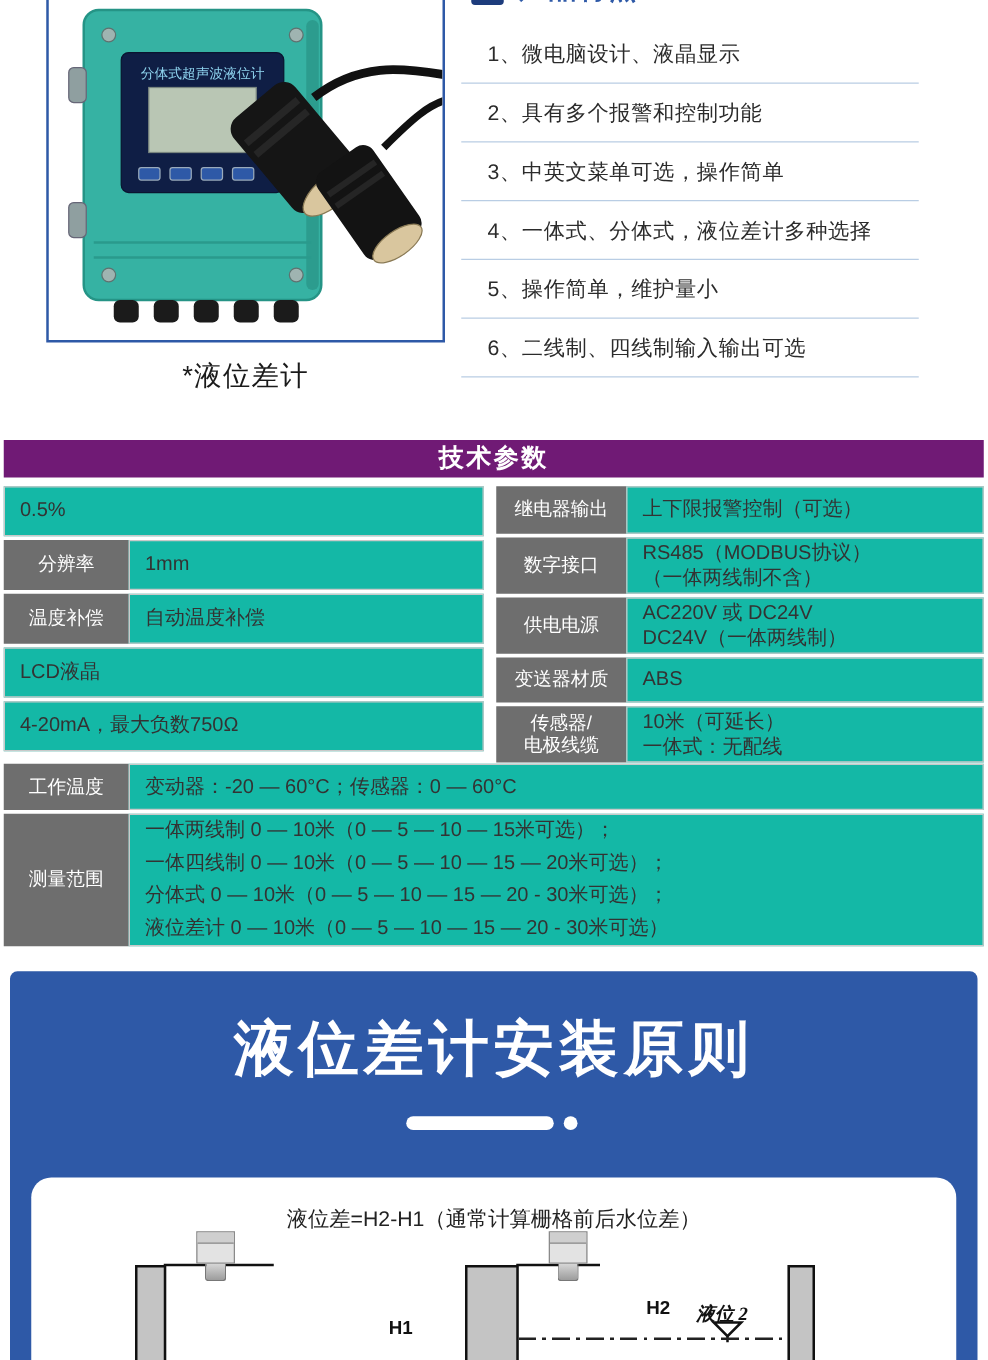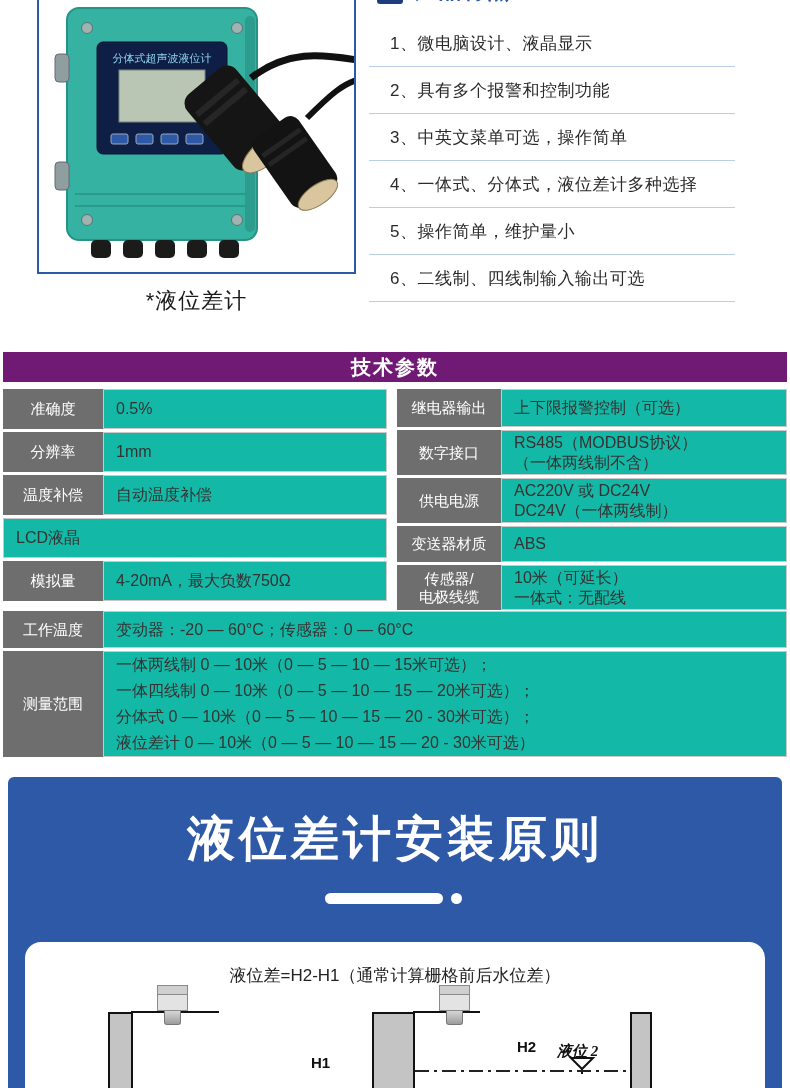--- a/index.html
+++ b/index.html
@@ -147,36 +147,34 @@
       <div class="feat">4、一体式、分体式，液位差计多种选择</div>
       <div class="feat">5、操作简单，维护量小</div>
       <div class="feat">6、二线制、四线制输入输出可选</div>
     </div>
   </div>
 
   <div class="spec-title">技术参数</div>
 
   <div class="spec-col left">
     <div class="srow" style="height:40px">
-      <div class="slabel">准确度</div>
       <div class="svalue">0.5%</div>
     </div>
     <div class="srow" style="height:40px">
       <div class="slabel">分辨率</div>
       <div class="svalue">1mm</div>
     </div>
     <div class="srow" style="height:40px">
       <div class="slabel">温度补偿</div>
       <div class="svalue">自动温度补偿</div>
     </div>
     <div class="srow" style="height:40px">
       <div class="svalue">LCD液晶</div>
     </div>
     <div class="srow" style="height:40px">
-      <div class="slabel">模拟量</div>
       <div class="svalue">4-20mA，最大负数750Ω</div>
     </div>
   </div>
 
   <div class="spec-col right">
     <div class="srow" style="height:38px">
       <div class="slabel">继电器输出</div>
       <div class="svalue">上下限报警控制（可选）</div>
     </div>
     <div class="srow" style="height:45px">

